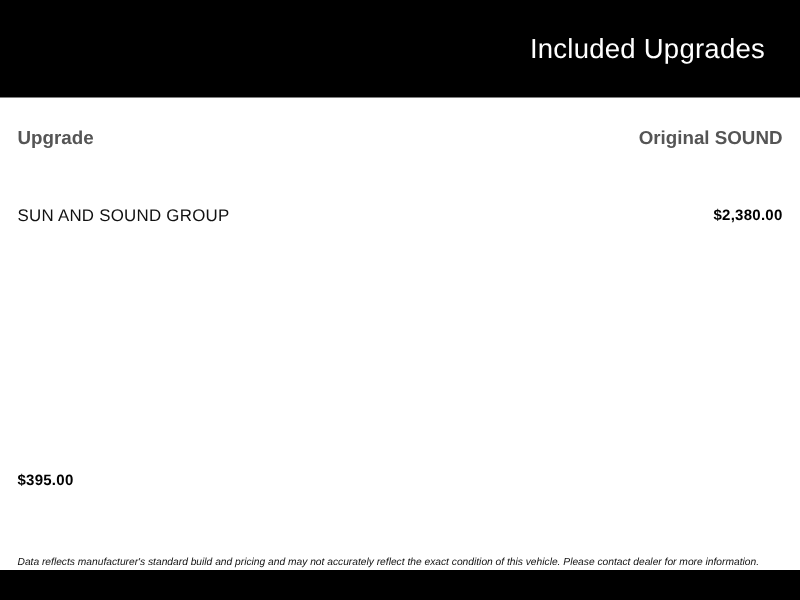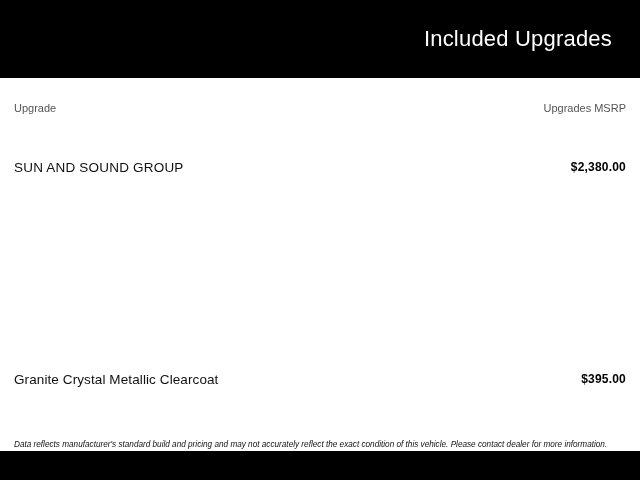--- a/index.html
+++ b/index.html
@@ -45,23 +45,23 @@
     display: flex;
     flex-direction: column;
   }
   .col-head {
     display: flex;
     justify-content: space-between;
     align-items: baseline;
     margin-top: 24px;
   }
   .col-head span {
-    font-size: 11px;
+    font-size: 15px;
     color: #555555;
-    font-weight: 400;
+    font-weight: 700;
   }
   .rows {
     margin-top: 0;
     display: flex;
     flex-direction: column;
     text-align: right;
   }
   .row {
     display: flex;
     justify-content: space-between;
@@ -102,35 +102,34 @@
 <div class="page">
 
   <div class="header">
     <div class="header-title">Included Upgrades</div>
   </div>
 
   <div class="content">
 
     <div class="col-head">
       <span>Upgrade</span>
-      <span>Upgrades MSRP</span>
+      <span>Original SOUND</span>
     </div>
 
     <div class="rows">
 
       <div class="row">
         <div class="row-label upper">SUN AND SOUND GROUP</div>
         <div class="row-price">$2,380.00</div>
       </div>
 
       <div class="row">
       </div>
 
       <div class="row">
-        <div class="row-label">Granite Crystal Metallic Clearcoat</div>
         <div class="row-price">$395.00</div>
       </div>
 
     </div>
 
     <div class="disclaimer">Data reflects manufacturer's standard build and pricing and may not accurately reflect the exact condition of this vehicle. Please contact dealer for more information.</div>
 
   </div>
 
   <div class="footer-bar"></div>

